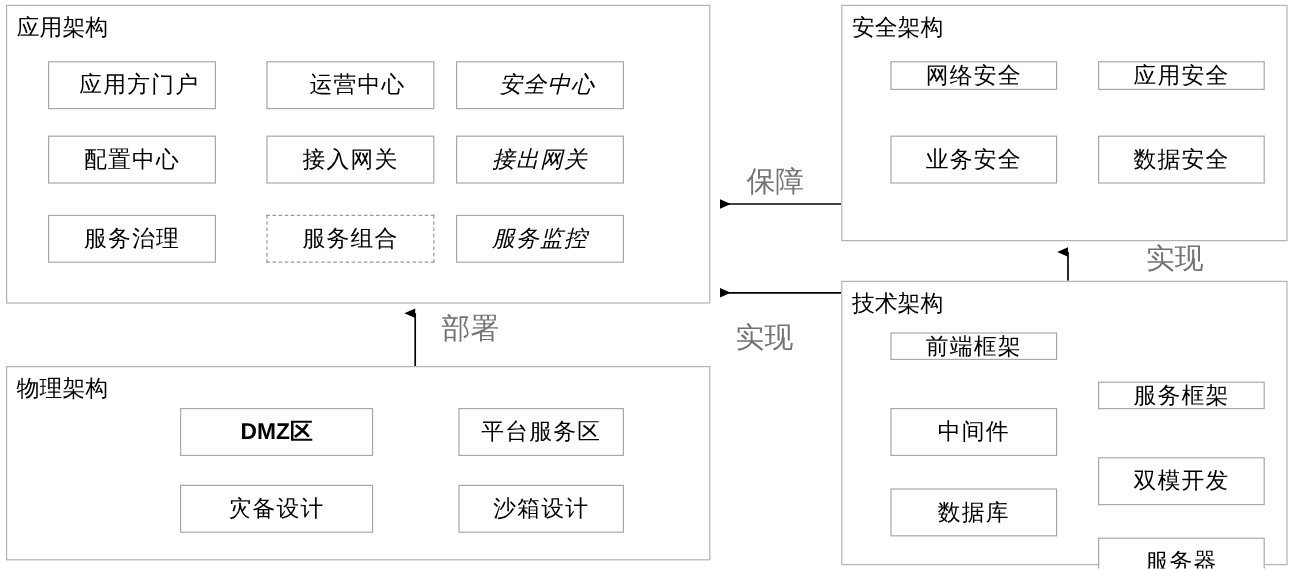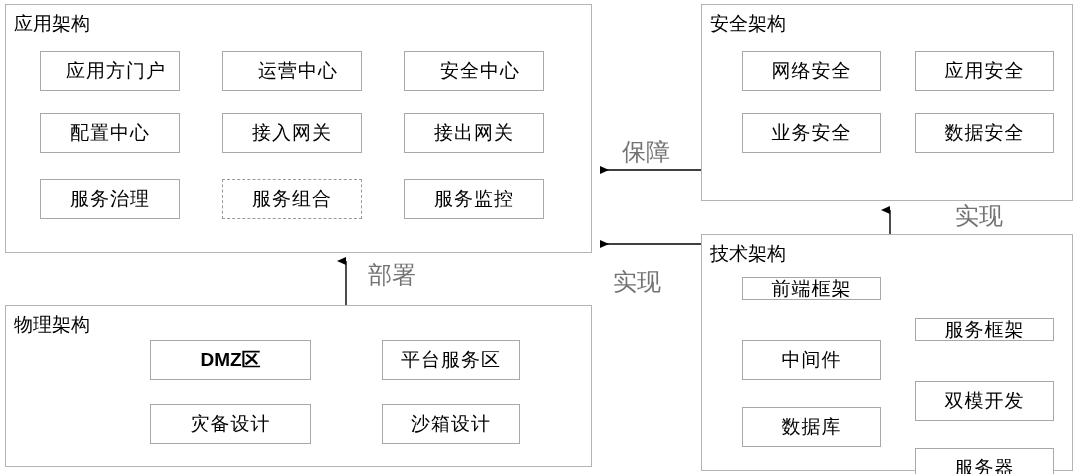--- a/index.html
+++ b/index.html
@@ -81,29 +81,29 @@
   #panel-physical    { left: 5px;   top: 305px; width: 587px; height: 162px; }
 
   #title-application { left: 14px;  top: 14px; }
   #title-security    { left: 710px; top: 14px; }
   #title-technology  { left: 710px; top: 244px; }
   #title-physical    { left: 14px;  top: 315px; }
 
   
   .app-col-1 { left: 40px;  width: 140px; }
   .app-col-2 { left: 222px; width: 140px; }
-  .app-col-3 { left: 404px; width: 140px; }
+  .app-col-3 { left: 380px; width: 140px; font-style: italic; }
   .app-row-1 { top: 51px;  height: 40px; padding-left: 12px; }
   .app-row-2 { top: 113px; height: 40px; }
   .app-row-3 { top: 179px; height: 40px; }
 
   
   .sec-col-1 { left: 742px; width: 139px; }
   .sec-col-2 { left: 915px; width: 139px; text-align: right; }
-  .sec-row-1 { top: 51px;  height: 40px; }
+  .sec-row-1 { top: 51px;  height: 24px; }
   .sec-row-2 { top: 113px; height: 40px; }
 
   
   .tec-col-1 { left: 742px; width: 139px; }
   .tec-col-2 { left: 915px; width: 139px; margin-top: 41px; }
   .tec-row-1 { top: 277px; height: 23px; }
   .tec-row-2 { top: 340px; height: 40px; }
   .tec-row-3 { top: 407px; height: 40px; }
 
   

